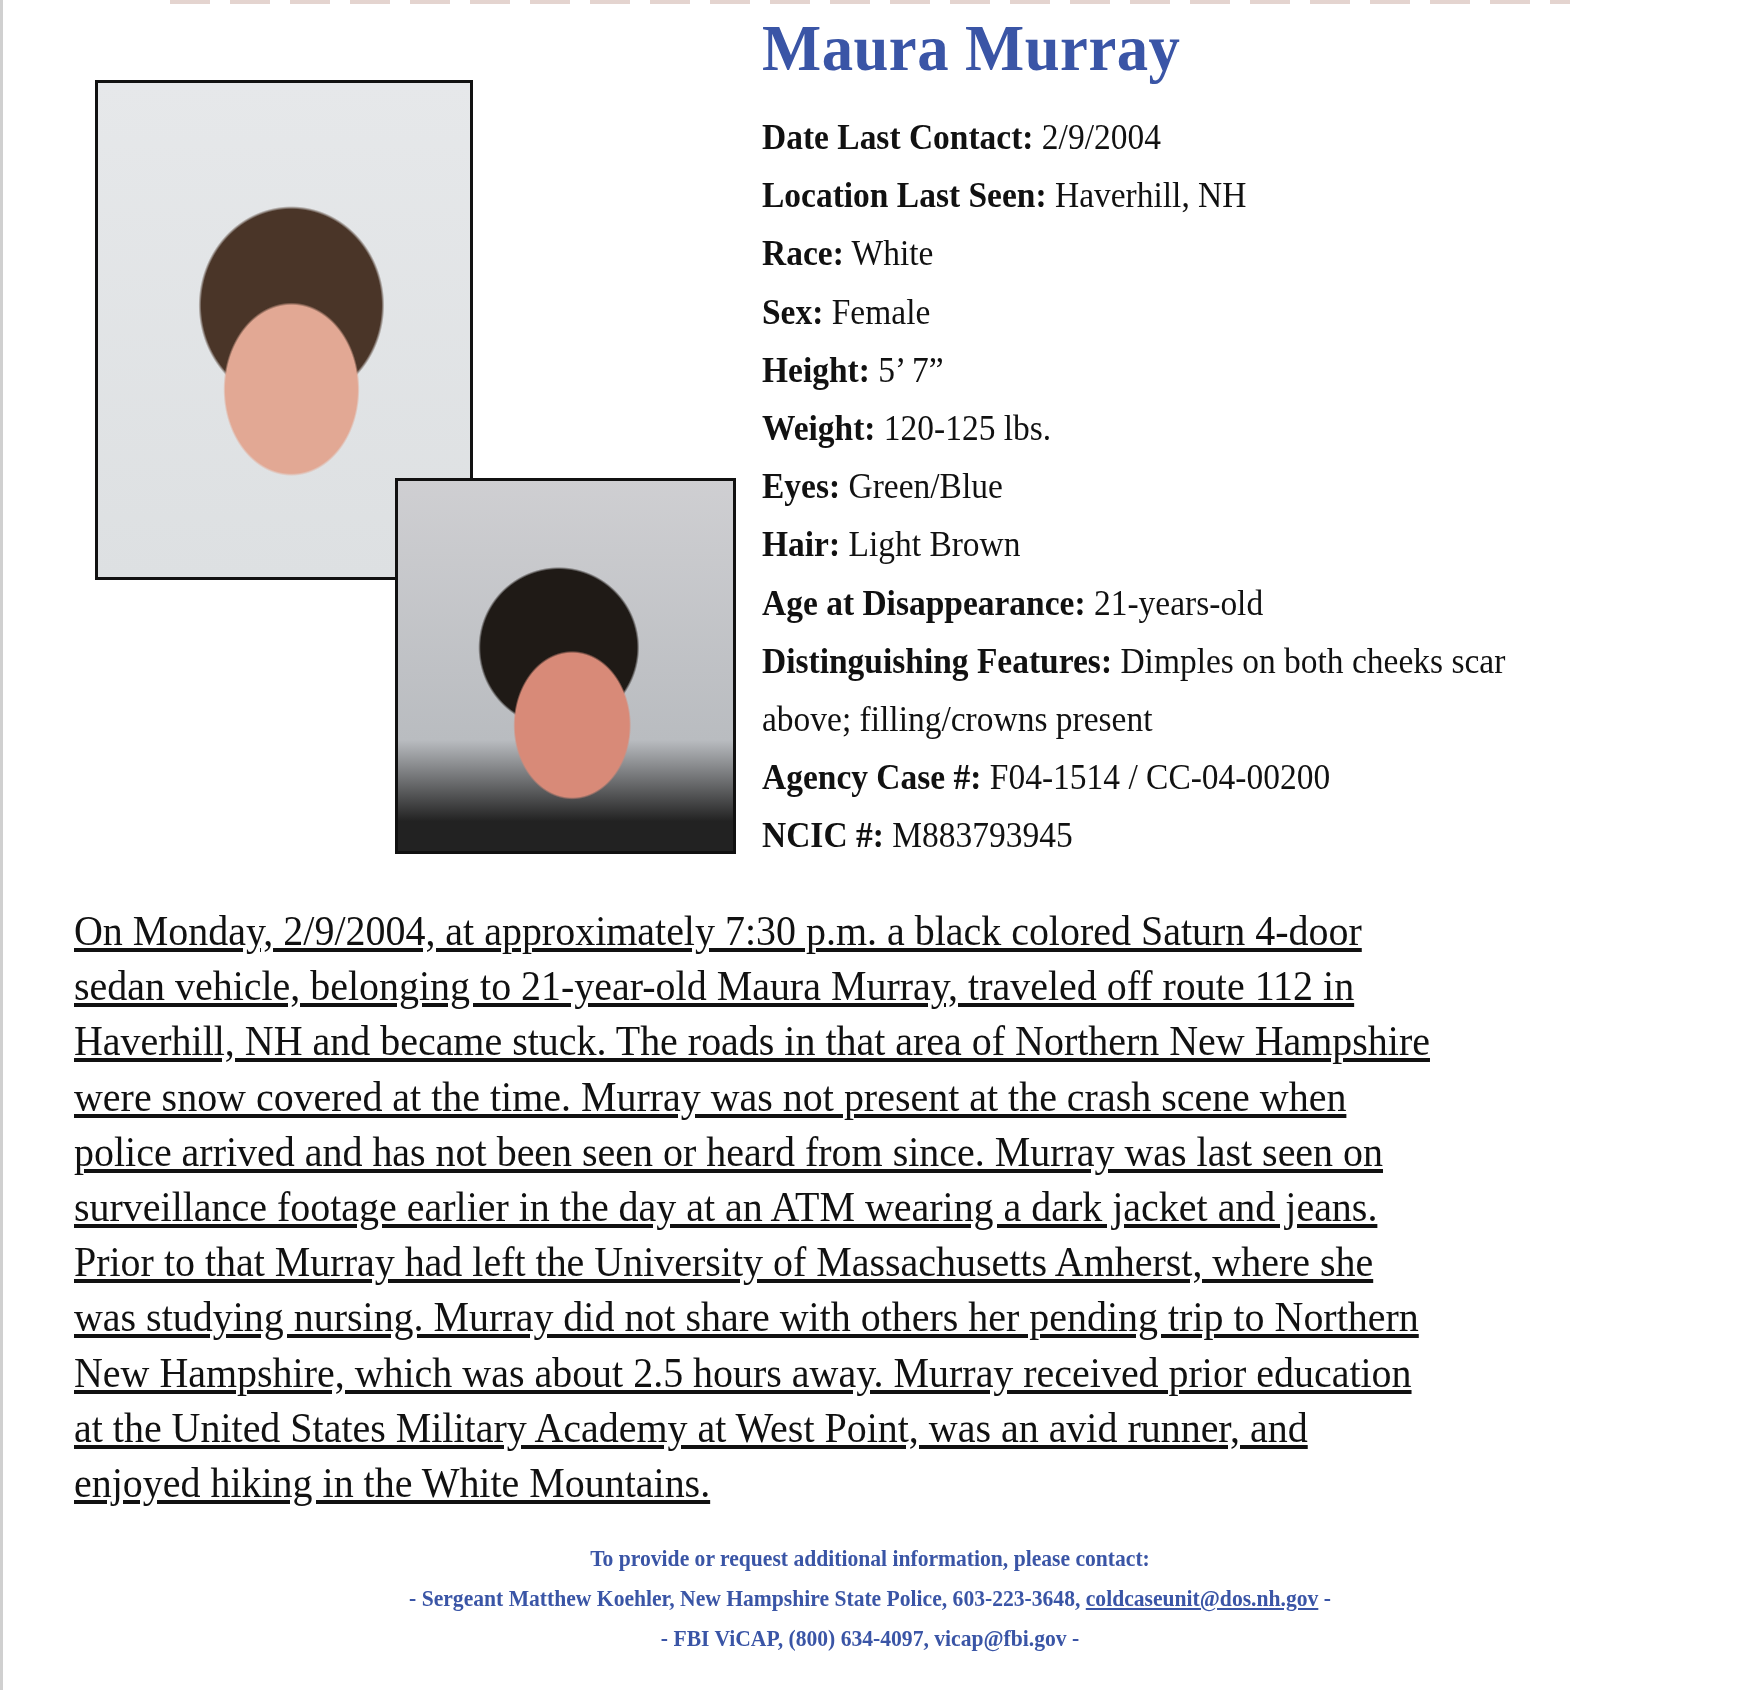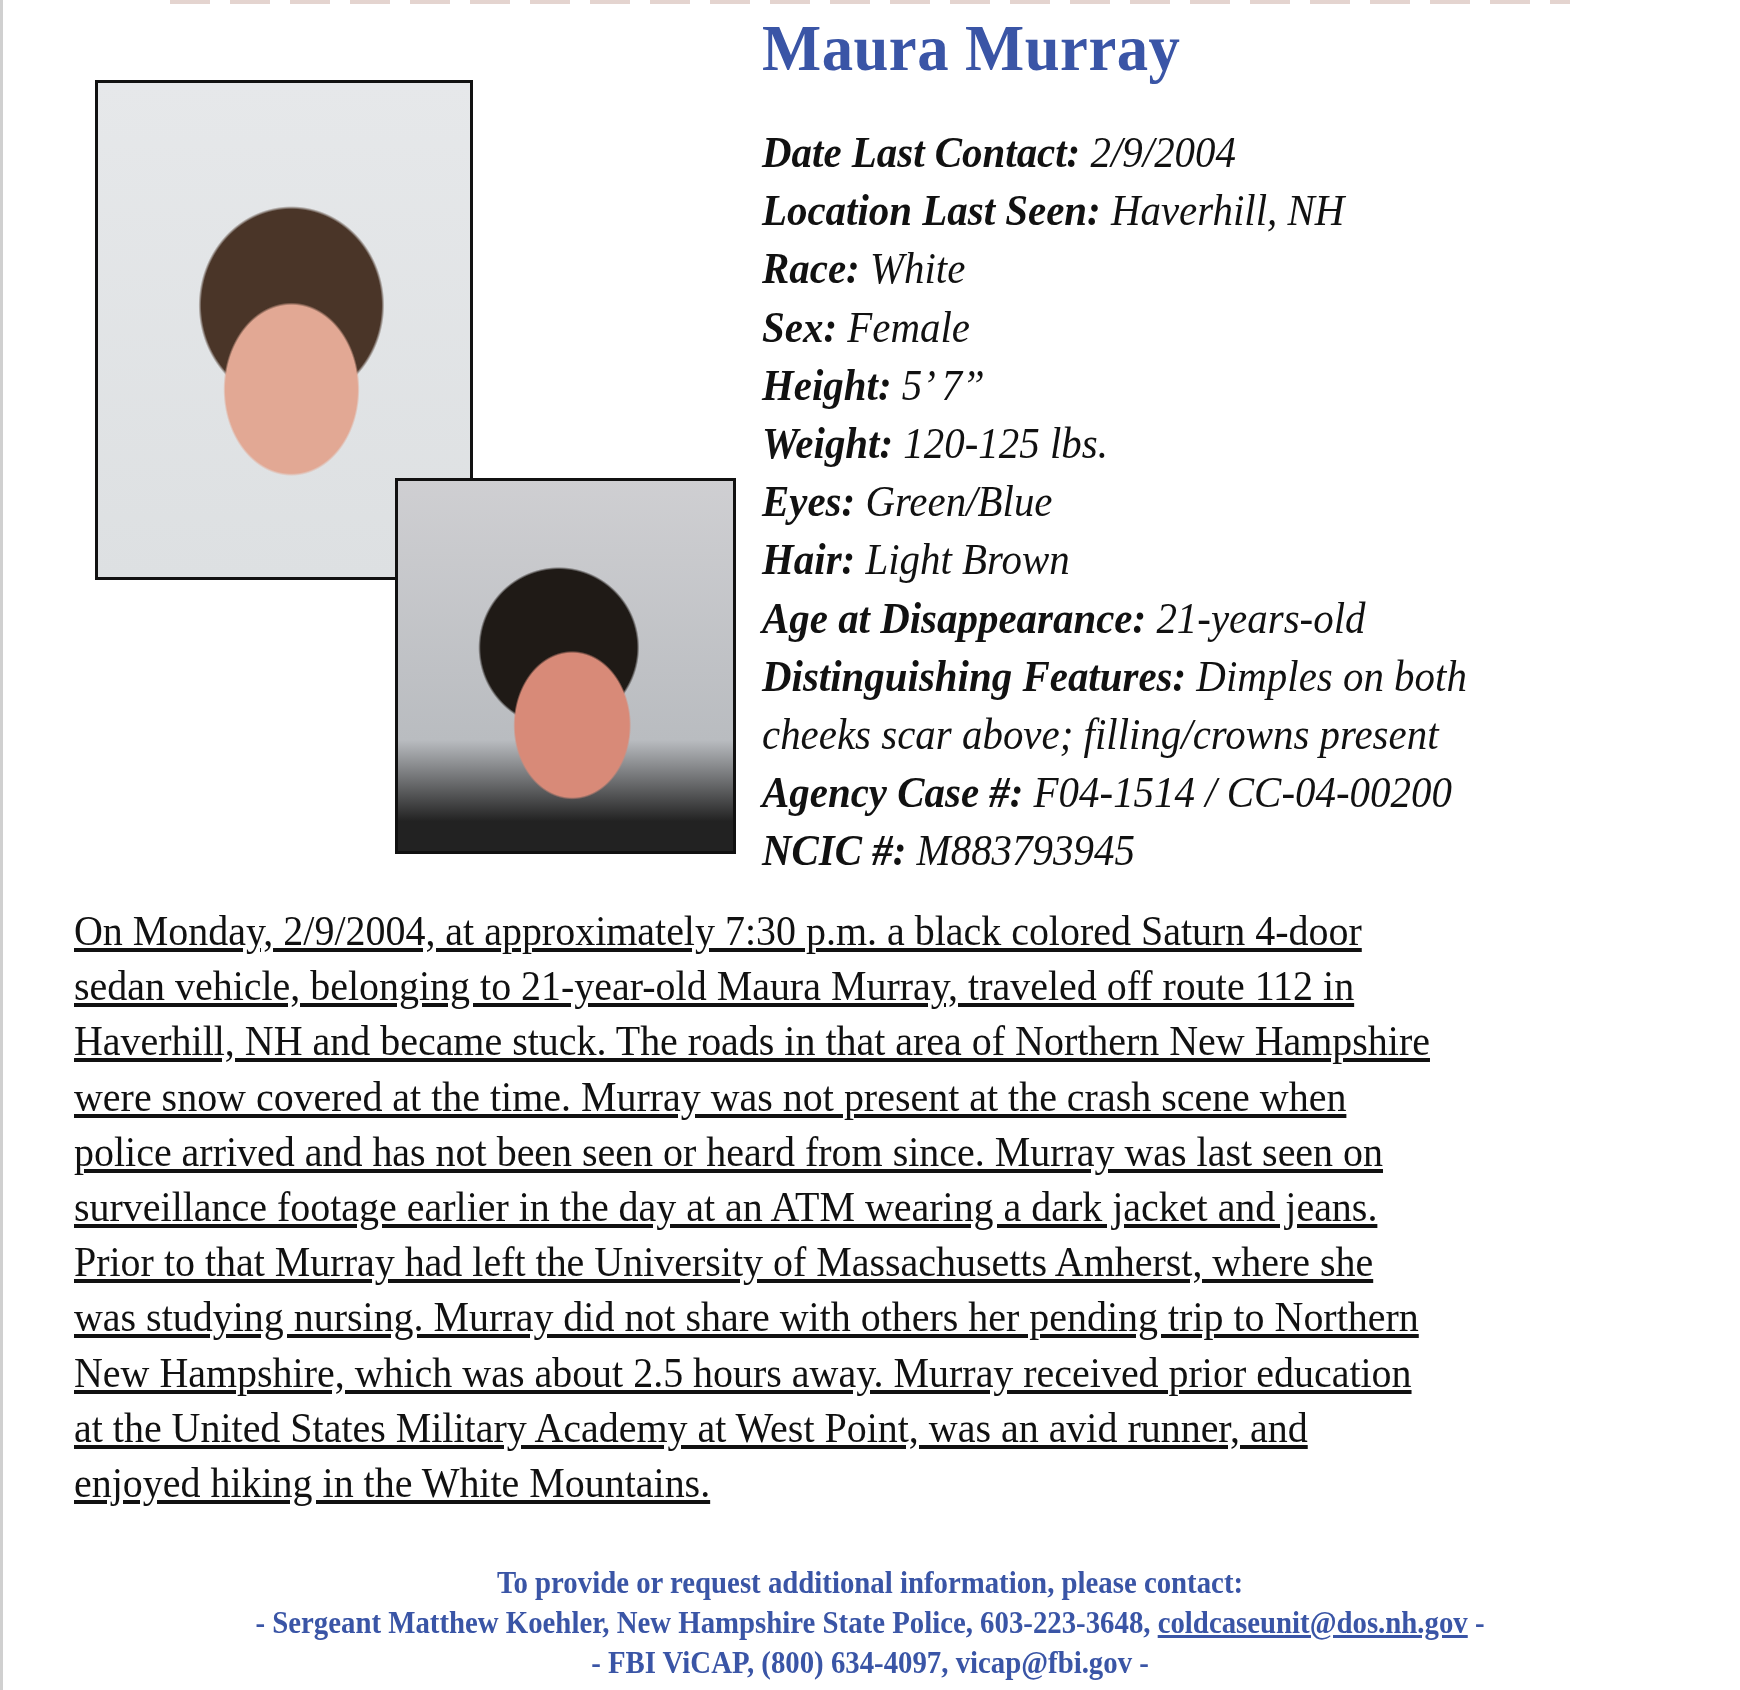--- a/index.html
+++ b/index.html
@@ -16,31 +16,31 @@
   }
   .photo { position: absolute; border: 3px solid #111; overflow: hidden; }
   .photo1 { left: 95px; top: 80px; width: 372px; height: 494px;
     background: radial-gradient(ellipse 110px 140px at 52% 62%, #e2a894 0 60%, transparent 62%),
                 radial-gradient(ellipse 150px 160px at 52% 45%, #4a3528 0 60%, transparent 62%),
                 linear-gradient(#e6e8ea, #dde0e2); }
   .photo2 { left: 395px; top: 478px; width: 335px; height: 370px;
     background: radial-gradient(ellipse 95px 120px at 52% 66%, #d88a78 0 60%, transparent 62%),
                 radial-gradient(ellipse 130px 130px at 48% 45%, #1f1a16 0 60%, transparent 62%),
                 linear-gradient(#cfcfd2, #b9bcc0 70%, #222 92%); }
-  .facts { position: absolute; left: 762px; top: 124px; width: 950px; font-size: 44px; line-height: 58.2px; font-style: italic; }
+  .facts { position: absolute; left: 762px; top: 108px; width: 950px; font-size: 36px; line-height: 58.2px; }
   .fact-row { white-space: nowrap; transform: scaleX(0.93); transform-origin: left; }
   .fact-label { font-weight: bold; }
   .fact-wrap { white-space: normal; }
   .narrative {
     position: absolute; left: 74px; top: 903px; width: 1590px; font-size: 42.5px; line-height: 55.2px;
     text-align: justify; text-align-last: left; text-decoration: underline;
   }
   .narrative span { display: block; transform: scaleX(0.94); transform-origin: left; width: 106.4%; }
   .contact { position: absolute; left: 0; top: 1538px; width: 1740px; text-align: center; color: #3a55a6;
-    font-weight: bold; font-size: 32px; line-height: 40px; margin-top: 24px; }
+    font-weight: bold; font-size: 24px; line-height: 40px; }
   .contact .line { transform: scaleX(0.9); }
   .contact a { color: #3a55a6; text-decoration: underline; }
 </style>
 </head>
 <body>
 
 <div class="left-border"></div>
 <div class="cut-header"></div>
 
 <h1 class="title" style="margin:0;">Maura Murray</h1>

